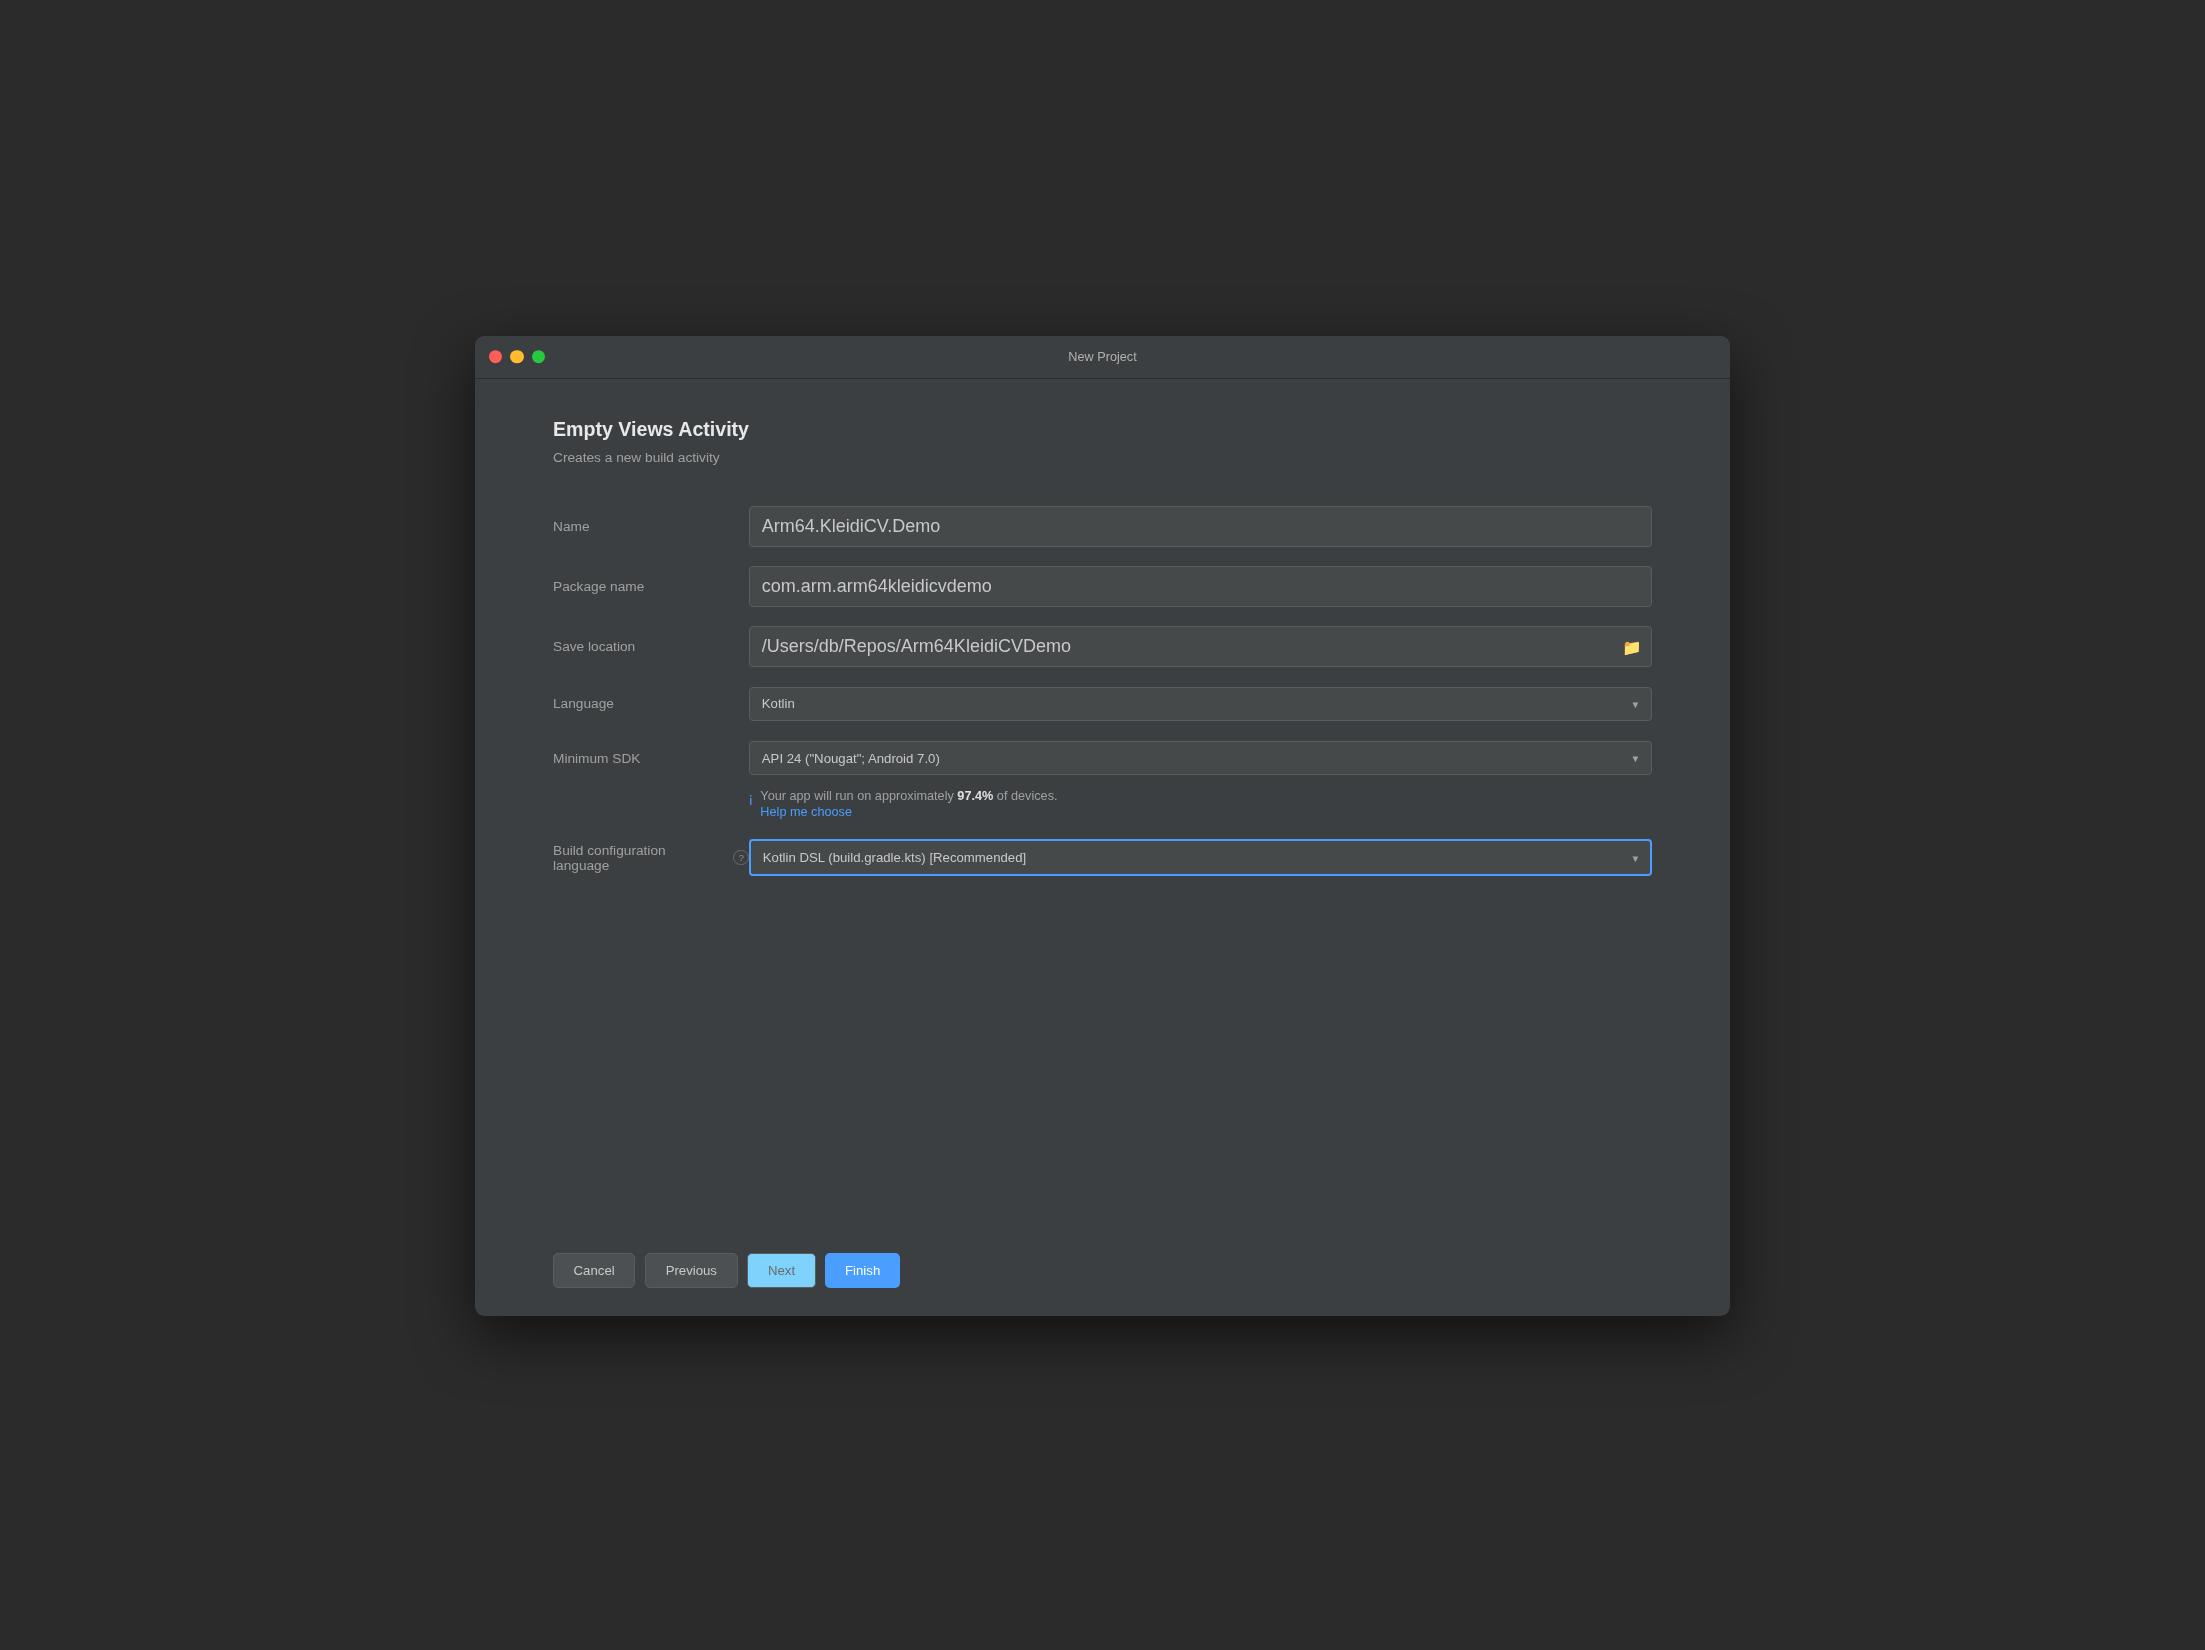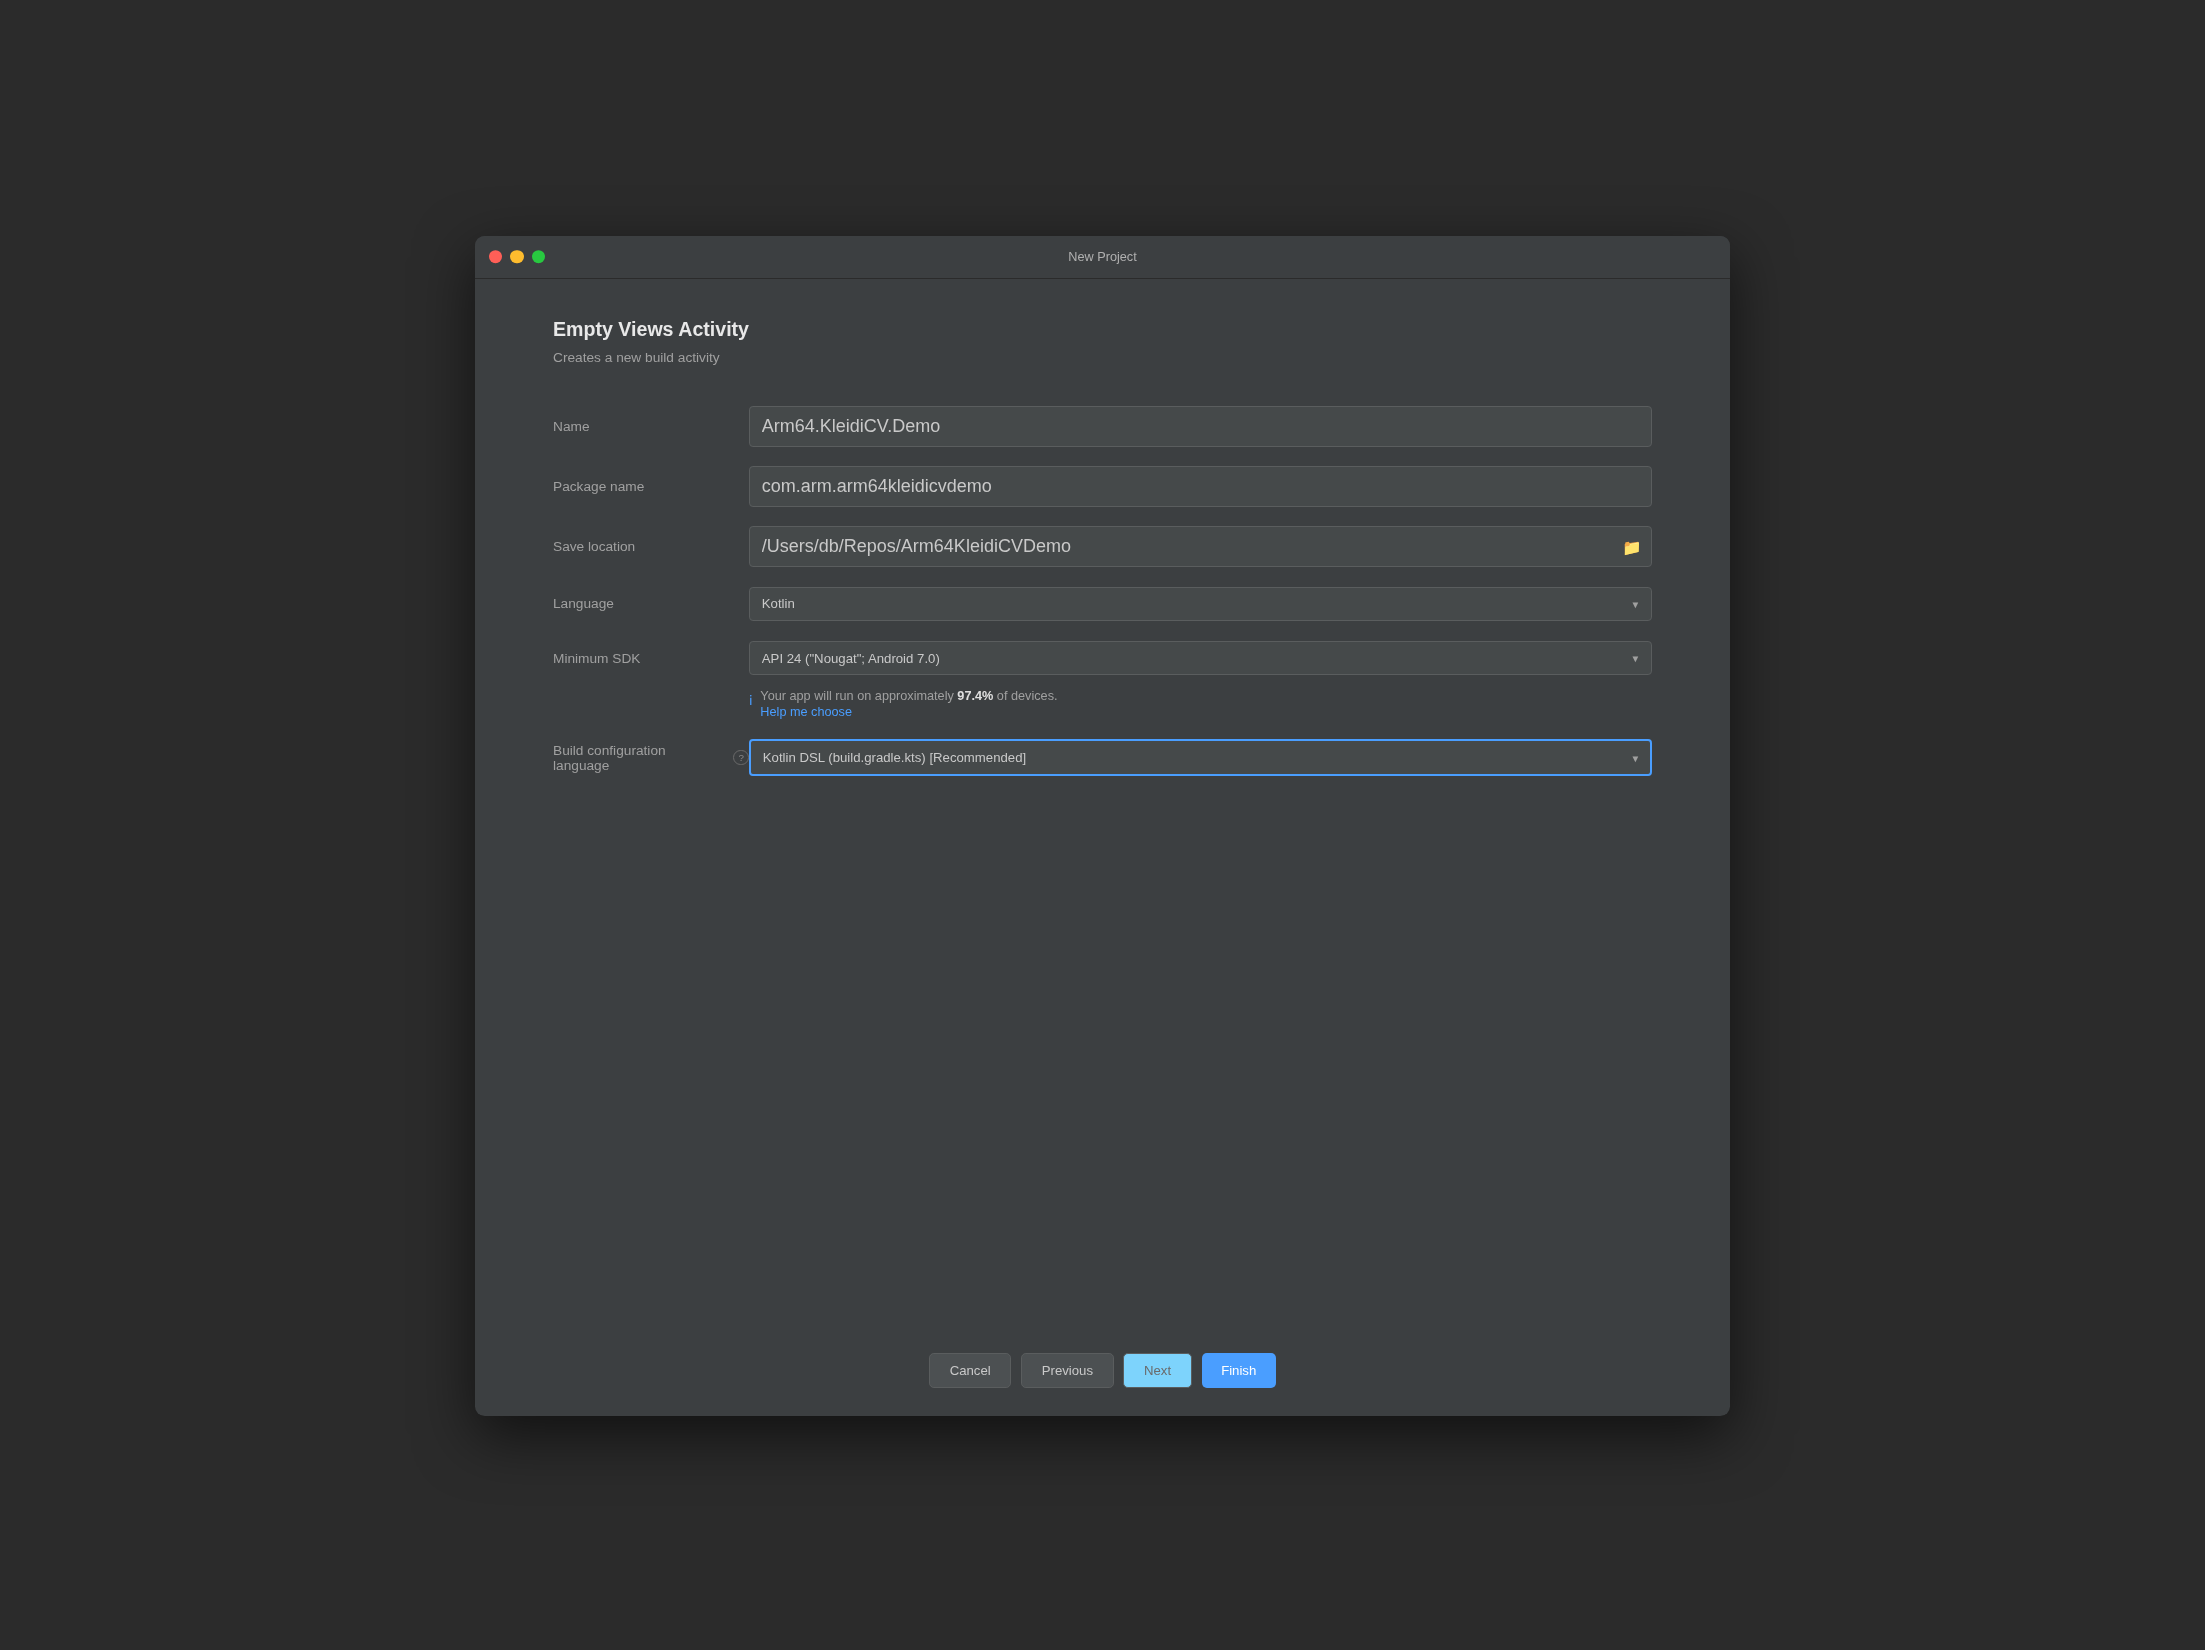--- a/index.html
+++ b/index.html
@@ -14,21 +14,21 @@
       background: #2b2b2b;
       font-family: -apple-system, BlinkMacSystemFont, "SF Pro Text", "Helvetica Neue", sans-serif;
       display: flex;
       align-items: center;
       justify-content: center;
       overflow: hidden;
     }
 
     .window {
       width: 1255px;
-      height: 1180px;
+      height: 980px;
       background: #3c3f41;
       border-radius: 9.8px;
       box-shadow: 0 19.6px 59px rgba(0,0,0,0.6);
       display: flex;
       flex-direction: column;
       overflow: hidden;
     }
 
     .title-bar {
       height: 43px;
@@ -227,21 +227,21 @@
       font-size: 9.8px;
       display: flex;
       align-items: center;
       justify-content: center;
       cursor: pointer;
       flex-shrink: 0;
     }
 
     .footer {
       display: flex;
-      justify-content: center;
+      justify-content: flex-start;
       align-items: center;
       padding: 15.7px 78px 27.4px 78px;
       gap: 9.8px;
       flex-shrink: 0;
     }
 
     .btn {
       height: 35px;
       padding: 0 19.6px;
       border-radius: 4.9px;

